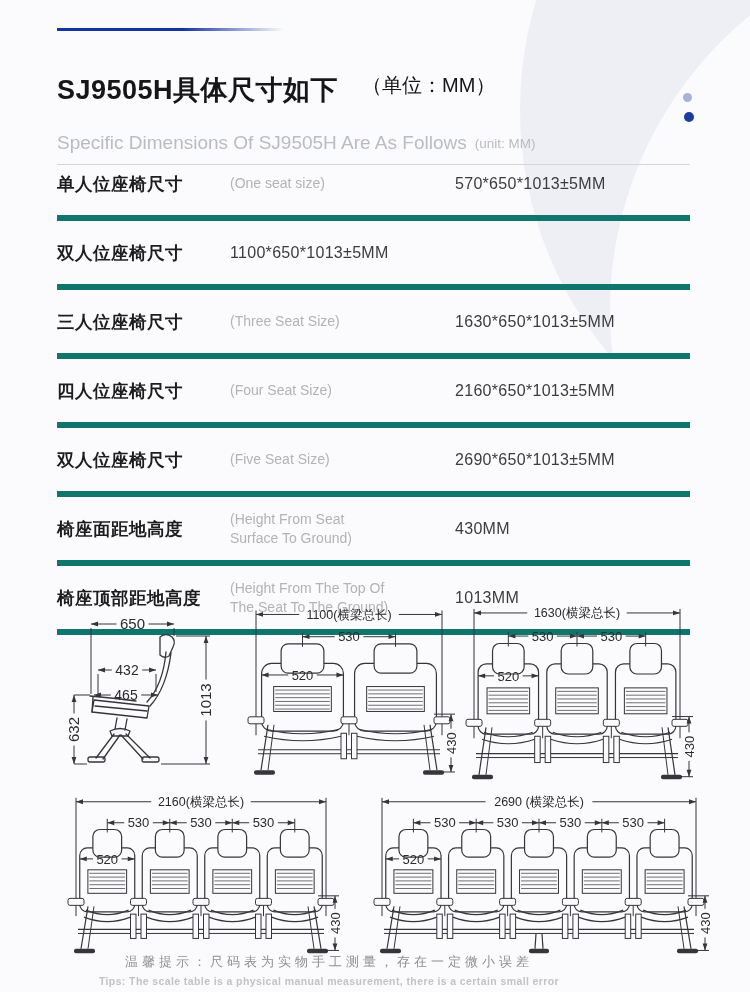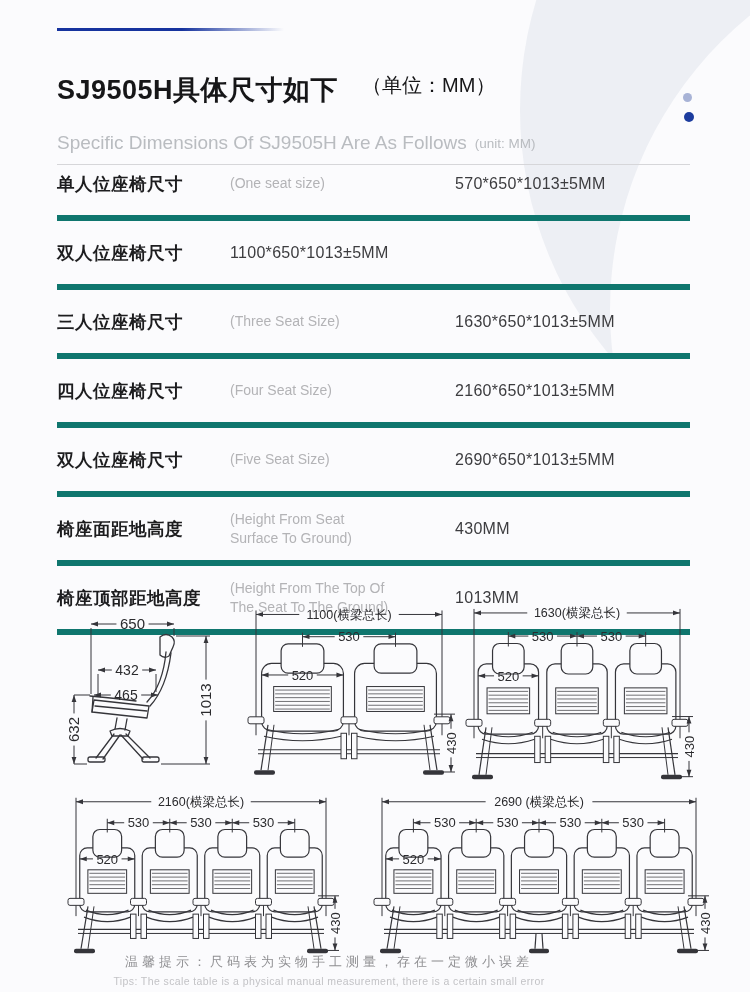--- a/index.html
+++ b/index.html
@@ -33,21 +33,21 @@
   .row{display:flex;align-items:center;height:63px;border-bottom:6px solid #0f766e;}
   .c1{width:173px;font-weight:bold;font-size:17.5px;color:#1d1d1f;letter-spacing:0.5px;flex-shrink:0;}
   .c2{width:225px;padding-right:60px;box-sizing:border-box;font-size:14px;line-height:1.3;color:#b3b3b6;flex-shrink:0;}
   .c3{font-size:16px;color:#3c3c3f;letter-spacing:0.3px;}
 
   svg.diag{position:absolute;overflow:visible;}
   svg.diag text{font-family:"Liberation Sans","DejaVu Sans",sans-serif;}
 
   .footer{position:absolute;left:0;top:953px;width:658px;text-align:center;}
   .note-cn{font-size:13px;letter-spacing:4px;color:#8f8f92;}
-  .note-en{font-size:10.5px;letter-spacing:0.4px;color:#c3c3c6;margin-top:4px;}
+  .note-en{font-size:10.5px;letter-spacing:0.4px;color:#c3c3c6;margin-top:4px;font-weight:bold;}
 </style>
 </head>
 <body>
 
 <div class="deco deco-gray"></div>
 <div class="deco deco-white"></div>
 
 <div class="top-line"></div>
 <div class="dot dot-light"></div>
 <div class="dot dot-dark"></div>

